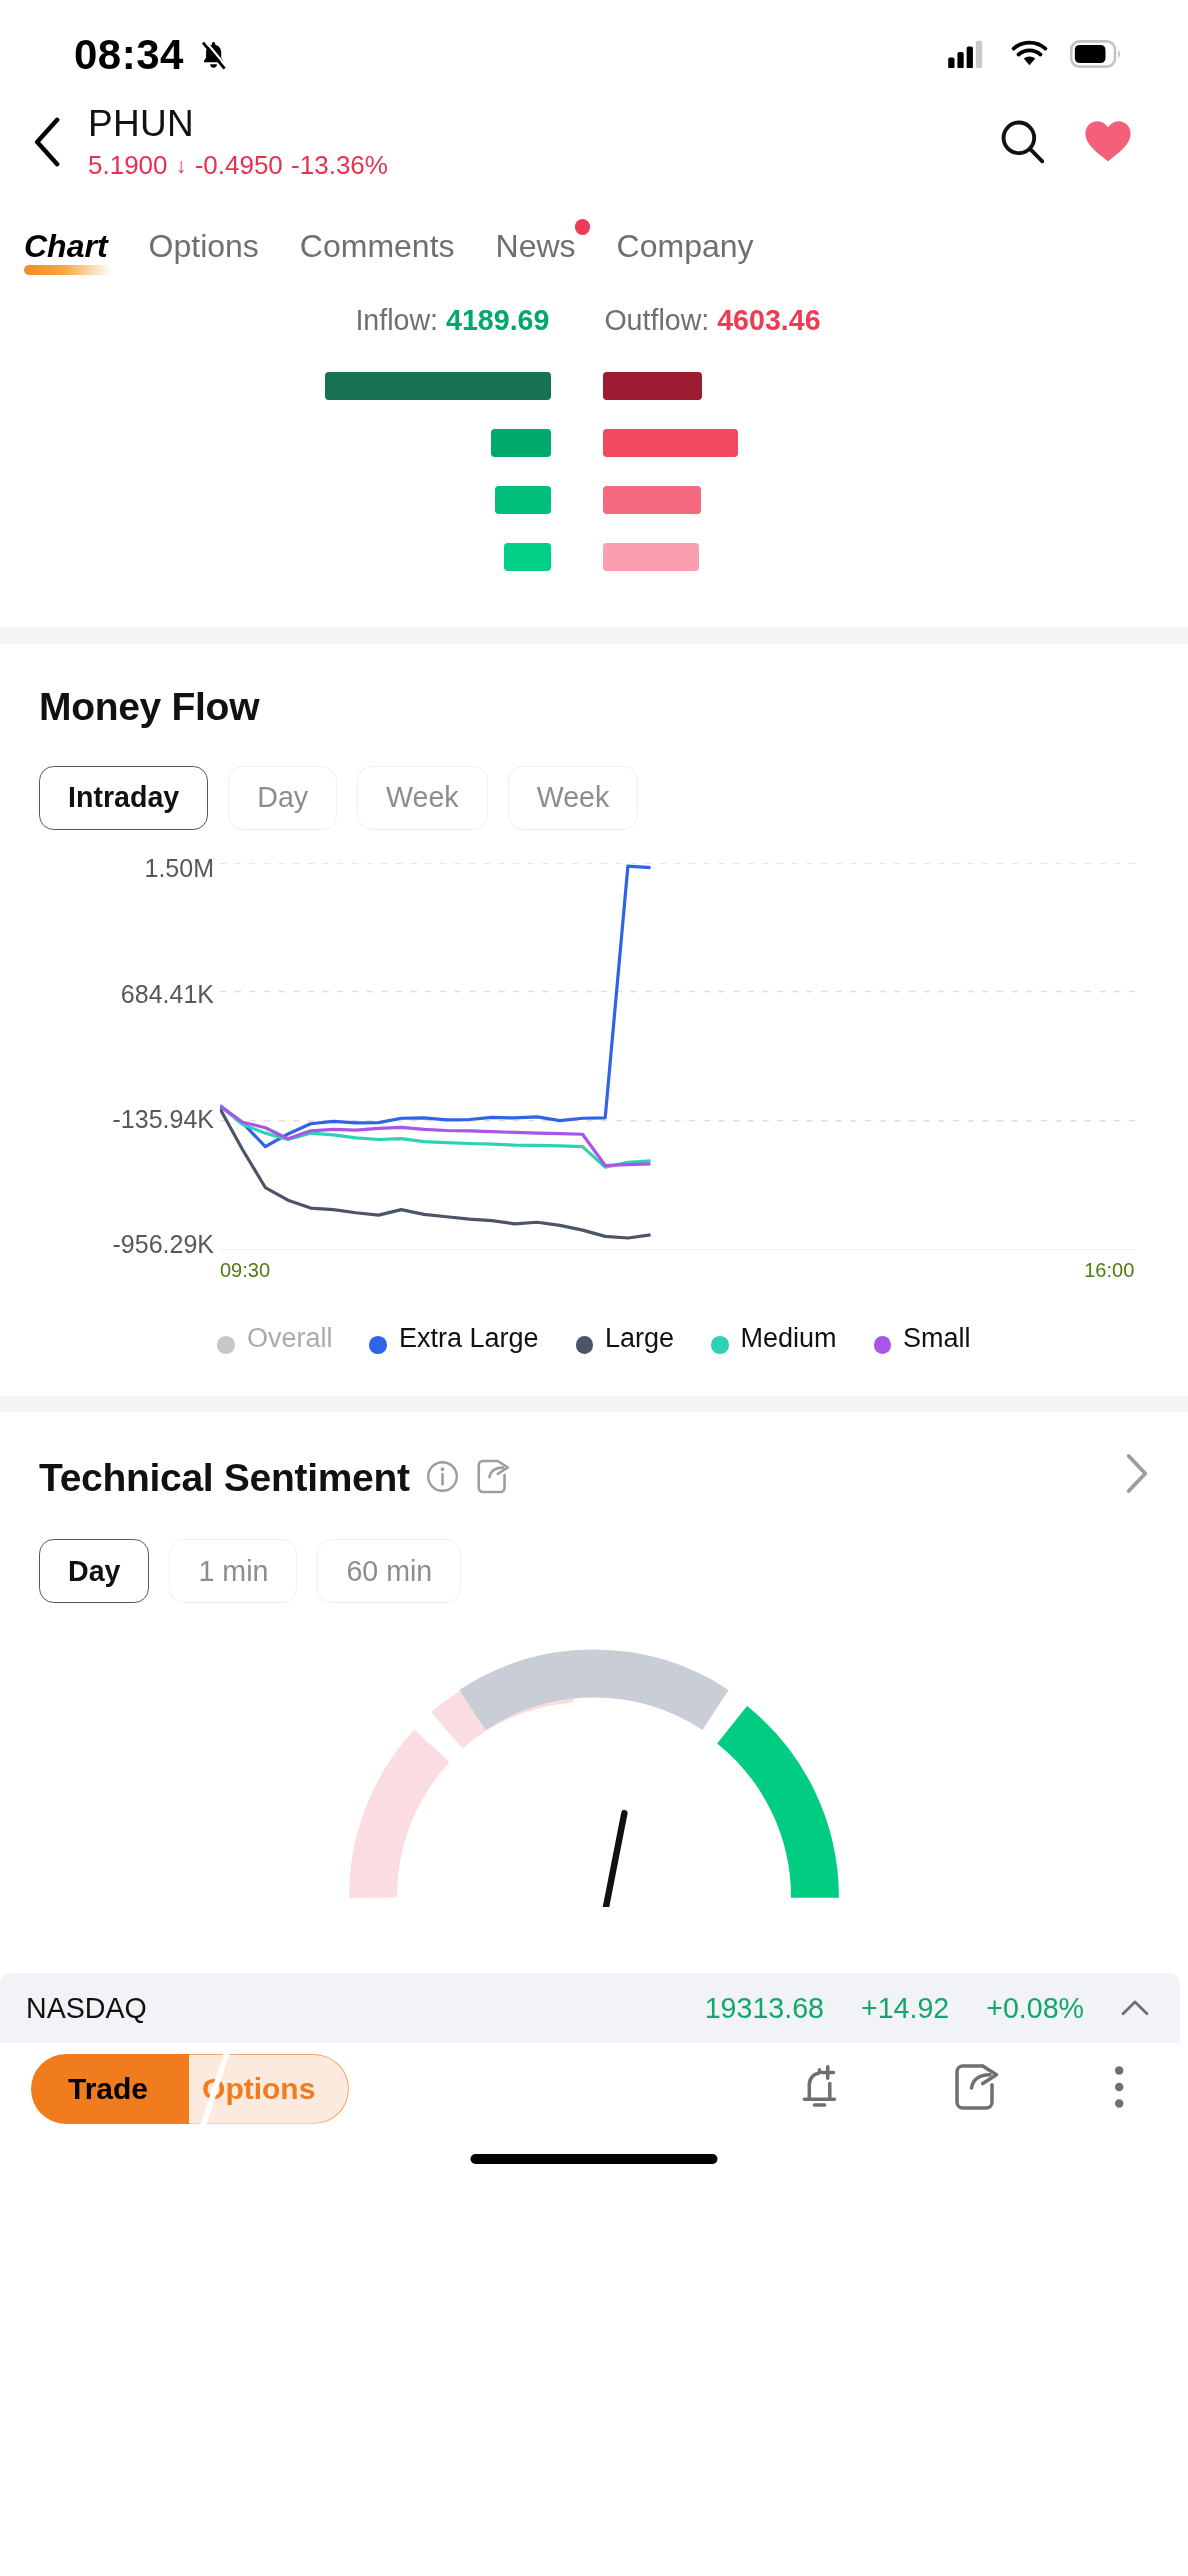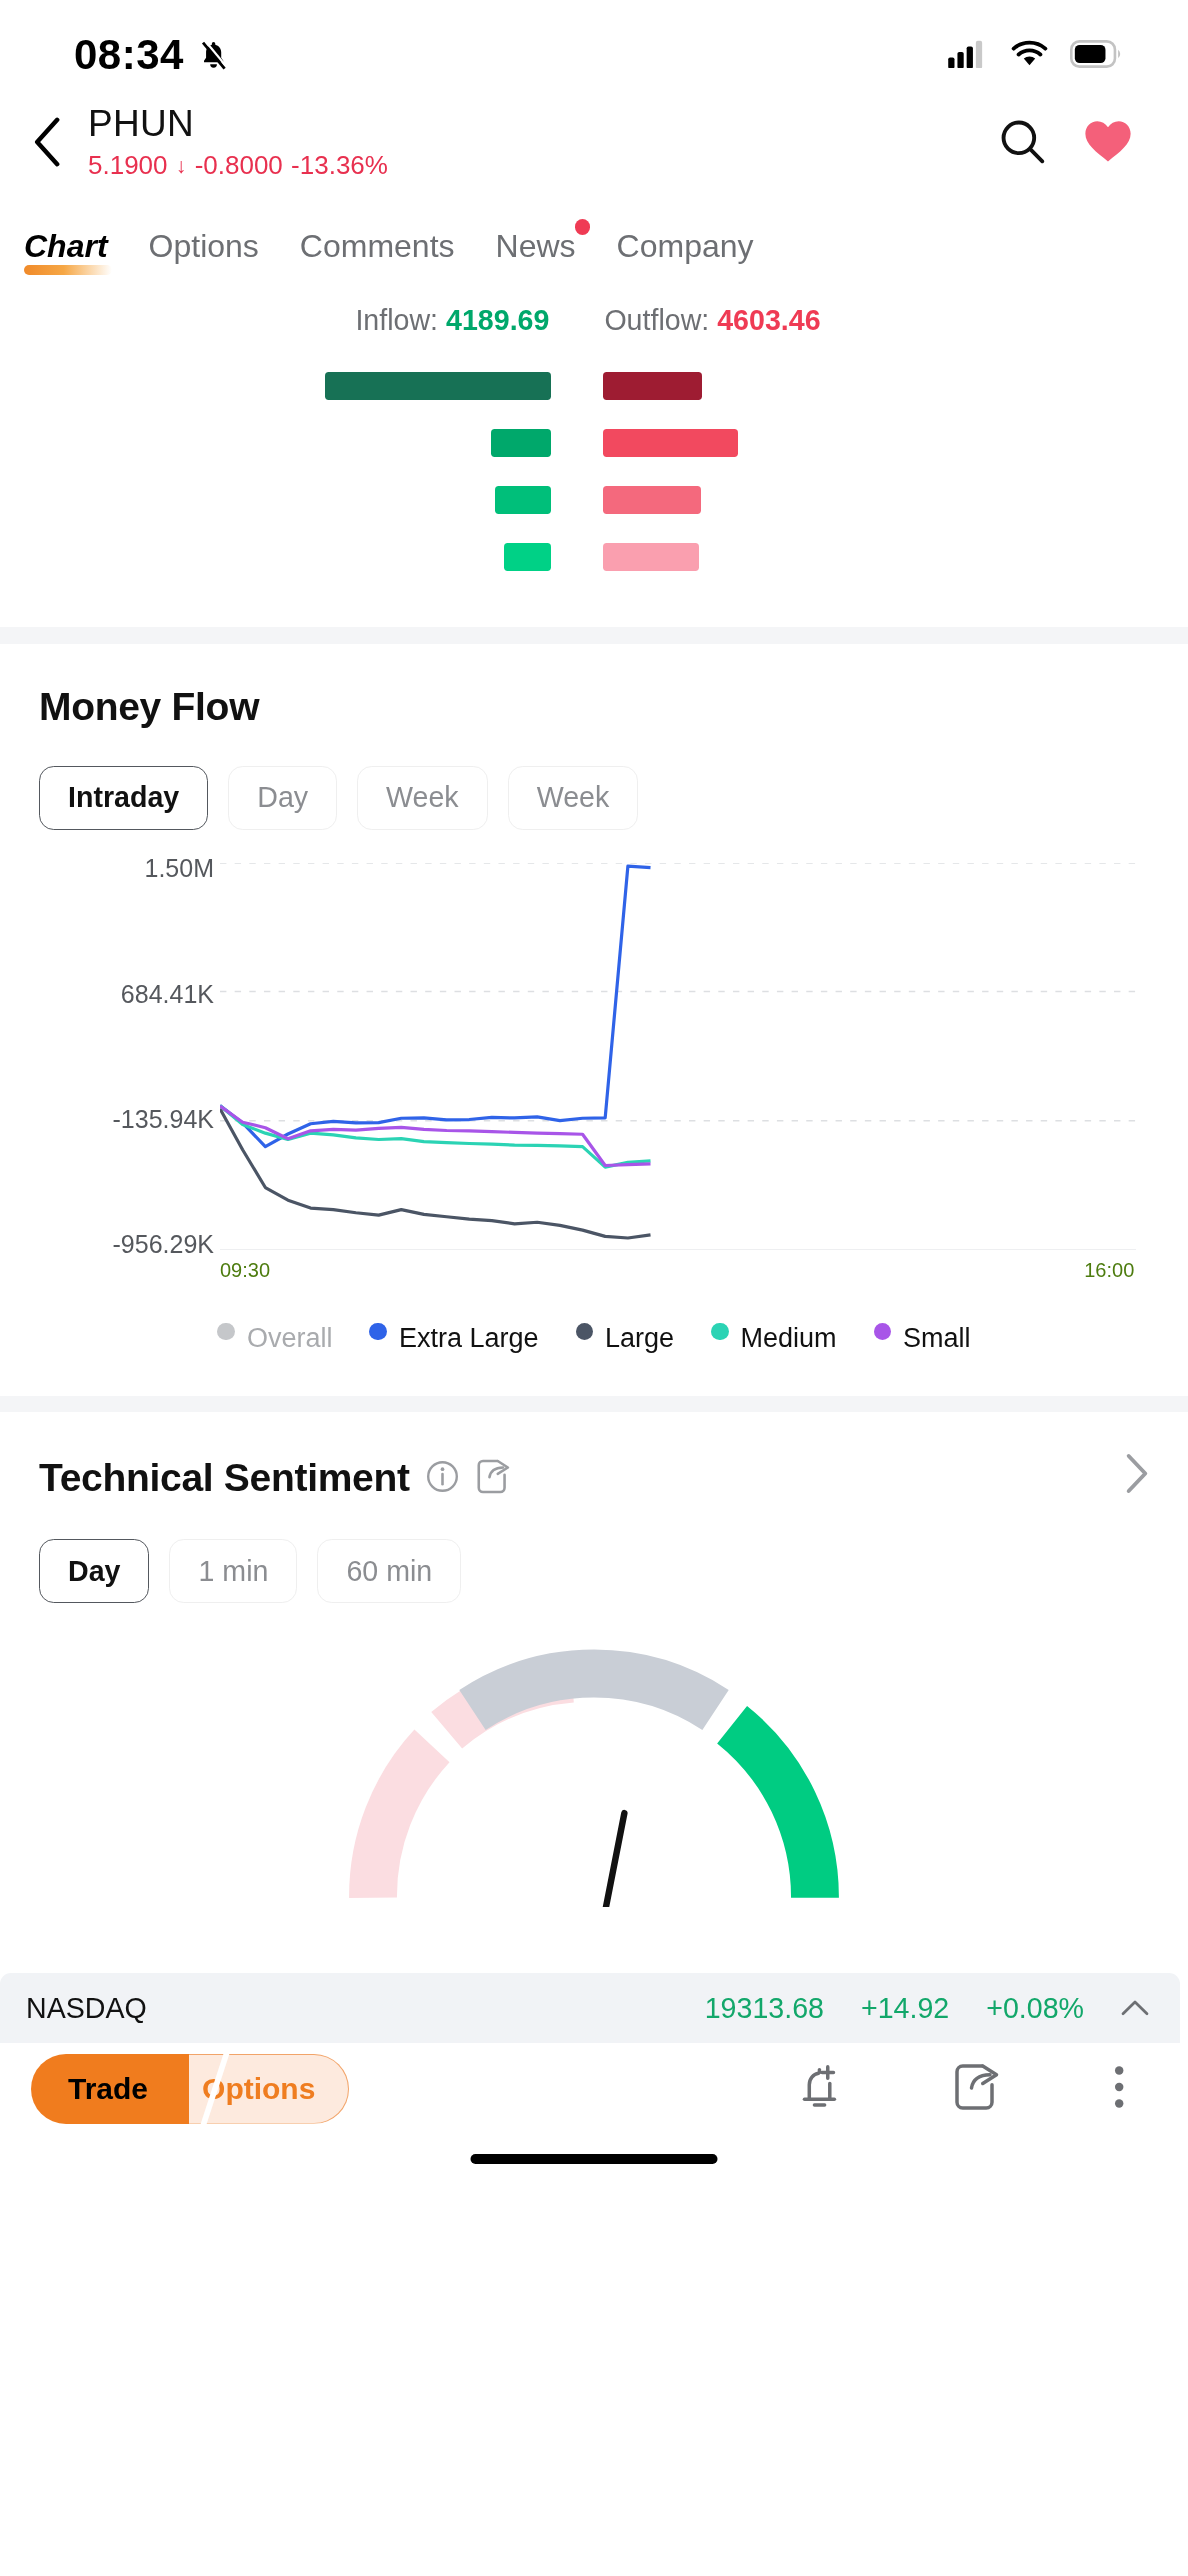--- a/index.html
+++ b/index.html
@@ -82,21 +82,21 @@
   .chip.sel { border-color: #54585e; color: #111; font-weight: 700; }
 
   
   .chart-wrap { position: relative; margin-top: 33px; height: 387px; }
   .y-labels { position: absolute; left: 0; top: 0; width: 175px; height: 100%; }
   .y-lab { position: absolute; right: 0; font-size: 25px; color: #55585d; transform: translateY(-50%); }
   .plot { position: absolute; left: 181px; right: 13px; top: 0; bottom: 0; }
   .x-axis { display: flex; justify-content: space-between; margin: 9.2px 14.7px 0 181px;
             font-size: 20px; color: #4d7c0f; }
   .legend { display: flex; justify-content: center; gap: 37px; margin-top: 41px; padding-bottom: 42px; }
-  .leg { display: flex; align-items: flex-start; gap: 12px; font-size: 27px; color: #111; }
+  .leg { display: flex; align-items: flex-end; gap: 12px; font-size: 27px; color: #111; }
   .leg.off { color: #a9abae; }
   .leg .sw { width: 17.5px; height: 17.5px; border-radius: 50%; }
 
   
   .gauge-wrap { display: flex; justify-content: center; margin-top: 37px; }
 
   
   .index-bar {
     position: absolute; left: 0; right: 8px; bottom: 145px; height: 70px;
     background: #f1f3f6; display: flex; align-items: center;
@@ -184,21 +184,21 @@
       <div class="back-chevron">
         <svg width="28" height="50" viewBox="0 0 15 27">
           <path d="M13 1.5 2.2 13.5 13 25.5" stroke="#000" stroke-width="2.4" fill="none" stroke-linecap="round" stroke-linejoin="round"></path>
         </svg>
       </div>
       <div class="sym-block">
         <span class="sym-name">PHUN</span>
         <span class="sym-quote">
           <span>5.1900</span>
           <span class="arrow">↓</span>
-          <span>-0.8000</span>
+          <span>-0.4950</span>
           <span>-13.36%</span>
         </span>
       </div>
     </div>
     <div class="hdr-right">
       <span>
         <svg width="48" height="48" viewBox="0 0 26 26">
           <circle cx="11.3" cy="11.3" r="8.3" stroke="#111" stroke-width="2.1" fill="none"></circle>
           <path d="M17.6 17.6 24 24" stroke="#111" stroke-width="2.1" stroke-linecap="round"></path>
         </svg>

